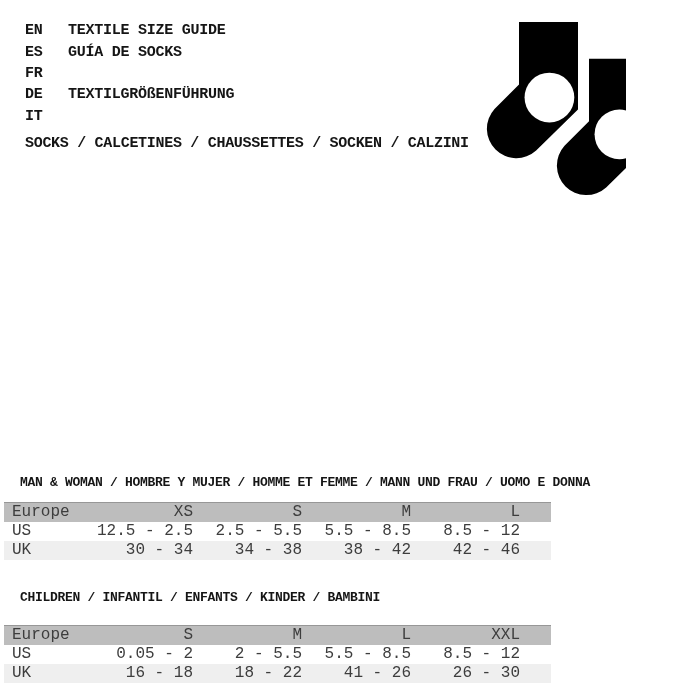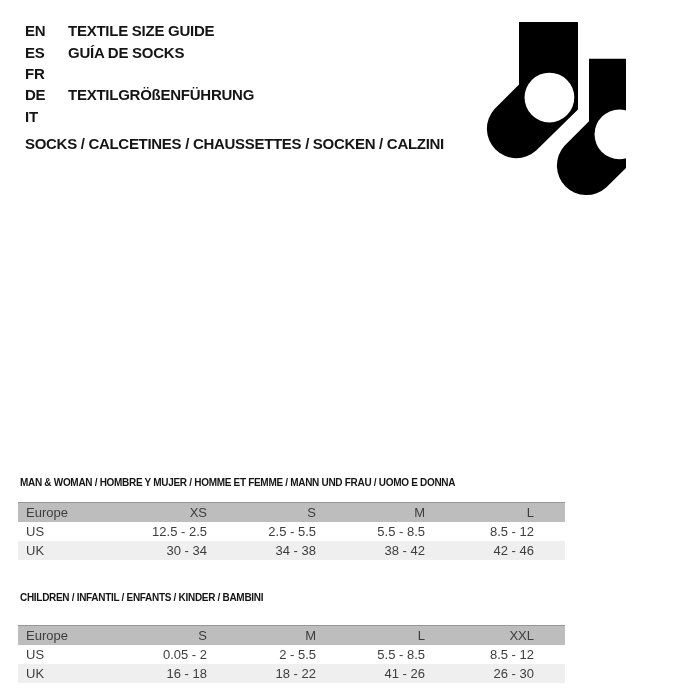--- a/index.html
+++ b/index.html
@@ -1,49 +1,49 @@
 <!DOCTYPE html>
 <html><head>
 <meta charset="utf-8">
 <style>
   * { margin:0; padding:0; box-sizing:border-box; }
   html,body { background:#ffffff; }
   .canvas {
     position:relative; width:626px; height:700px; overflow:hidden;
     background:var(--bg, #ffffff);
-    font-family:Liberation Sans, sans-serif;
+    font-family:Liberation Mono, monospace;
     color:var(--ink, #151515);
     border-radius:31px;
   }
   
   .lang-block { position:absolute; left:25px; top:20px; }
   .lang-row { display:flex; height:21.4px; align-items:center; }
   .lang-code, .lang-text {
     font-size:15px; font-weight:bold; letter-spacing:-0.25px;
     color:var(--ink, #151515); white-space:pre;
   }
   .lang-code { width:43px; }
   .category-line {
     position:absolute; left:25px; top:136px;
     font-size:15px; font-weight:bold; letter-spacing:-0.3px;
     line-height:15px; color:var(--ink, #151515); white-space:pre;
   }
   
   .socks-icon { position:absolute; left:482px; top:22px; width:168px; height:175px; }
   
   .table-title {
-    position:absolute; left:20px; font-size:10px; font-weight:bold;
+    position:absolute; left:20px; font-size:13px; font-weight:bold;
     letter-spacing:-0.3px; line-height:14px; color:var(--ink, #151515); white-space:pre;
   }
   #t0-title { top:476px; }
   #t1-title { top:591px; }
   table.size {
-    position:absolute; left:18px; width:547px;
+    position:absolute; left:4px; width:547px;
     border-collapse:collapse; table-layout:fixed;
-    font-size:13px; color:var(--cell-ink, #3d3d3d);
+    font-size:16px; color:var(--cell-ink, #3d3d3d);
   }
   #t0 { top:502px; }
   #t1 { top:625px; }
   col.c0 { width:80px; }
   col.c1, col.c2, col.c3 { width:109px; }
   col.c4 { width:140px; }
   th, td {
     height:19px; padding:0; font-weight:normal; text-align:right;
     vertical-align:middle; line-height:19px; white-space:pre; overflow:hidden;
   }

